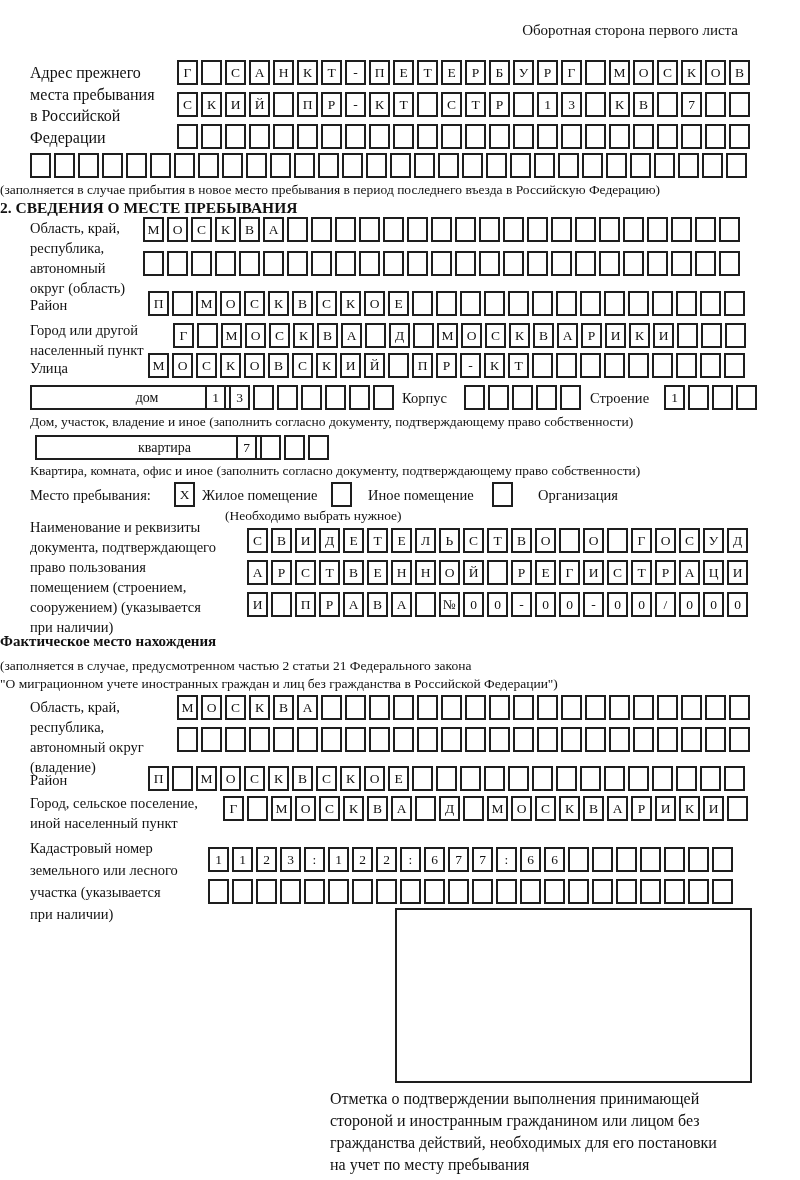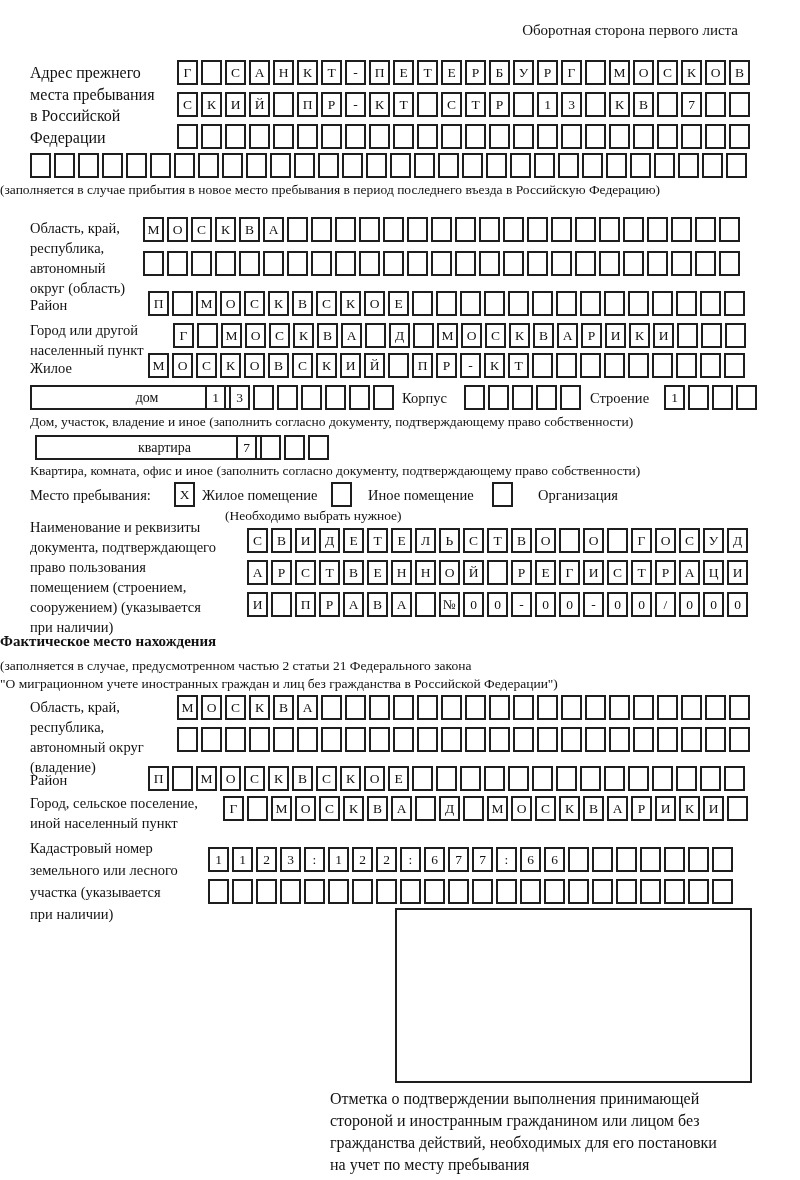--- a/index.html
+++ b/index.html
@@ -32,40 +32,41 @@
       <div>места пребывания</div>
       <div>в Российской</div>
       <div>Федерации</div>
     </div>
   <div class="abs br" style="left:177px;top:60px;"><span class="c">Г</span><span class="c"></span><span class="c">С</span><span class="c">А</span><span class="c">Н</span><span class="c">К</span><span class="c">Т</span><span class="c">-</span><span class="c">П</span><span class="c">Е</span><span class="c">Т</span><span class="c">Е</span><span class="c">Р</span><span class="c">Б</span><span class="c">У</span><span class="c">Р</span><span class="c">Г</span><span class="c"></span><span class="c">М</span><span class="c">О</span><span class="c">С</span><span class="c">К</span><span class="c">О</span><span class="c">В</span></div>
   <div class="abs br" style="left:177px;top:92px;"><span class="c">С</span><span class="c">К</span><span class="c">И</span><span class="c">Й</span><span class="c"></span><span class="c">П</span><span class="c">Р</span><span class="c">-</span><span class="c">К</span><span class="c">Т</span><span class="c"></span><span class="c">С</span><span class="c">Т</span><span class="c">Р</span><span class="c"></span><span class="c">1</span><span class="c">3</span><span class="c"></span><span class="c">К</span><span class="c">В</span><span class="c"></span><span class="c">7</span><span class="c"></span><span class="c"></span></div>
   <div class="abs br" style="left:177px;top:124px;"><span class="c"></span><span class="c"></span><span class="c"></span><span class="c"></span><span class="c"></span><span class="c"></span><span class="c"></span><span class="c"></span><span class="c"></span><span class="c"></span><span class="c"></span><span class="c"></span><span class="c"></span><span class="c"></span><span class="c"></span><span class="c"></span><span class="c"></span><span class="c"></span><span class="c"></span><span class="c"></span><span class="c"></span><span class="c"></span><span class="c"></span><span class="c"></span></div>
   <div class="abs br" style="left:30px;top:153px;"><span class="c"></span><span class="c"></span><span class="c"></span><span class="c"></span><span class="c"></span><span class="c"></span><span class="c"></span><span class="c"></span><span class="c"></span><span class="c"></span><span class="c"></span><span class="c"></span><span class="c"></span><span class="c"></span><span class="c"></span><span class="c"></span><span class="c"></span><span class="c"></span><span class="c"></span><span class="c"></span><span class="c"></span><span class="c"></span><span class="c"></span><span class="c"></span><span class="c"></span><span class="c"></span><span class="c"></span><span class="c"></span><span class="c"></span><span class="c"></span></div>
   <div class="abs note center" style="top:182px;">(заполняется в случае прибытия в новое место пребывания в период последнего въезда в Российскую Федерацию)</div>
 
+  <div class="abs hdr center" style="top:199px;">2. СВЕДЕНИЯ О МЕСТЕ ПРЕБЫВАНИЯ</div>
 
   <div class="abs lbl" style="left:30px;top:218px;">
       <div>Область, край,</div>
       <div>республика,</div>
       <div>автономный</div>
       <div>округ (область)</div>
     </div>
   <div class="abs br" style="left:143px;top:217px;"><span class="c">М</span><span class="c">О</span><span class="c">С</span><span class="c">К</span><span class="c">В</span><span class="c">А</span><span class="c"></span><span class="c"></span><span class="c"></span><span class="c"></span><span class="c"></span><span class="c"></span><span class="c"></span><span class="c"></span><span class="c"></span><span class="c"></span><span class="c"></span><span class="c"></span><span class="c"></span><span class="c"></span><span class="c"></span><span class="c"></span><span class="c"></span><span class="c"></span><span class="c"></span></div>
   <div class="abs br" style="left:143px;top:251px;"><span class="c"></span><span class="c"></span><span class="c"></span><span class="c"></span><span class="c"></span><span class="c"></span><span class="c"></span><span class="c"></span><span class="c"></span><span class="c"></span><span class="c"></span><span class="c"></span><span class="c"></span><span class="c"></span><span class="c"></span><span class="c"></span><span class="c"></span><span class="c"></span><span class="c"></span><span class="c"></span><span class="c"></span><span class="c"></span><span class="c"></span><span class="c"></span><span class="c"></span></div>
 
   <div class="abs lbl" style="left:30px;top:295px;">Район</div>
   <div class="abs br" style="left:148px;top:291px;"><span class="c">П</span><span class="c"></span><span class="c">М</span><span class="c">О</span><span class="c">С</span><span class="c">К</span><span class="c">В</span><span class="c">С</span><span class="c">К</span><span class="c">О</span><span class="c">Е</span><span class="c"></span><span class="c"></span><span class="c"></span><span class="c"></span><span class="c"></span><span class="c"></span><span class="c"></span><span class="c"></span><span class="c"></span><span class="c"></span><span class="c"></span><span class="c"></span><span class="c"></span><span class="c"></span></div>
 
   <div class="abs lbl" style="left:30px;top:320px;">
       <div>Город или другой</div>
       <div>населенный пункт</div>
     </div>
   <div class="abs br" style="left:173px;top:323px;"><span class="c">Г</span><span class="c"></span><span class="c">М</span><span class="c">О</span><span class="c">С</span><span class="c">К</span><span class="c">В</span><span class="c">А</span><span class="c"></span><span class="c">Д</span><span class="c"></span><span class="c">М</span><span class="c">О</span><span class="c">С</span><span class="c">К</span><span class="c">В</span><span class="c">А</span><span class="c">Р</span><span class="c">И</span><span class="c">К</span><span class="c">И</span><span class="c"></span><span class="c"></span><span class="c"></span></div>
 
-  <div class="abs lbl" style="left:30px;top:358px;">Жилое</div>
+  <div class="abs lbl" style="left:30px;top:358px;">Улица</div>
   <div class="abs br" style="left:148px;top:353px;"><span class="c">М</span><span class="c">О</span><span class="c">С</span><span class="c">К</span><span class="c">О</span><span class="c">В</span><span class="c">С</span><span class="c">К</span><span class="c">И</span><span class="c">Й</span><span class="c"></span><span class="c">П</span><span class="c">Р</span><span class="c">-</span><span class="c">К</span><span class="c">Т</span><span class="c"></span><span class="c"></span><span class="c"></span><span class="c"></span><span class="c"></span><span class="c"></span><span class="c"></span><span class="c"></span><span class="c"></span></div>
 
   <div class="abs wbox" style="left:30px;top:385px;width:166px;">дом</div>
   <div class="abs br" style="left:205px;top:385px;"><span class="c">1</span><span class="c">3</span><span class="c"></span><span class="c"></span><span class="c"></span><span class="c"></span><span class="c"></span><span class="c"></span></div>
   <div class="abs lbl" style="left:402px;top:388px;">Корпус</div>
   <div class="abs br" style="left:464px;top:385px;"><span class="c"></span><span class="c"></span><span class="c"></span><span class="c"></span><span class="c"></span></div>
   <div class="abs lbl" style="left:590px;top:388px;">Строение</div>
   <div class="abs br" style="left:664px;top:385px;"><span class="c">1</span><span class="c"></span><span class="c"></span><span class="c"></span></div>
   <div class="abs note" style="left:30px;top:414px;">Дом, участок, владение и иное (заполнить согласно документу, подтверждающему право собственности)</div>
 

